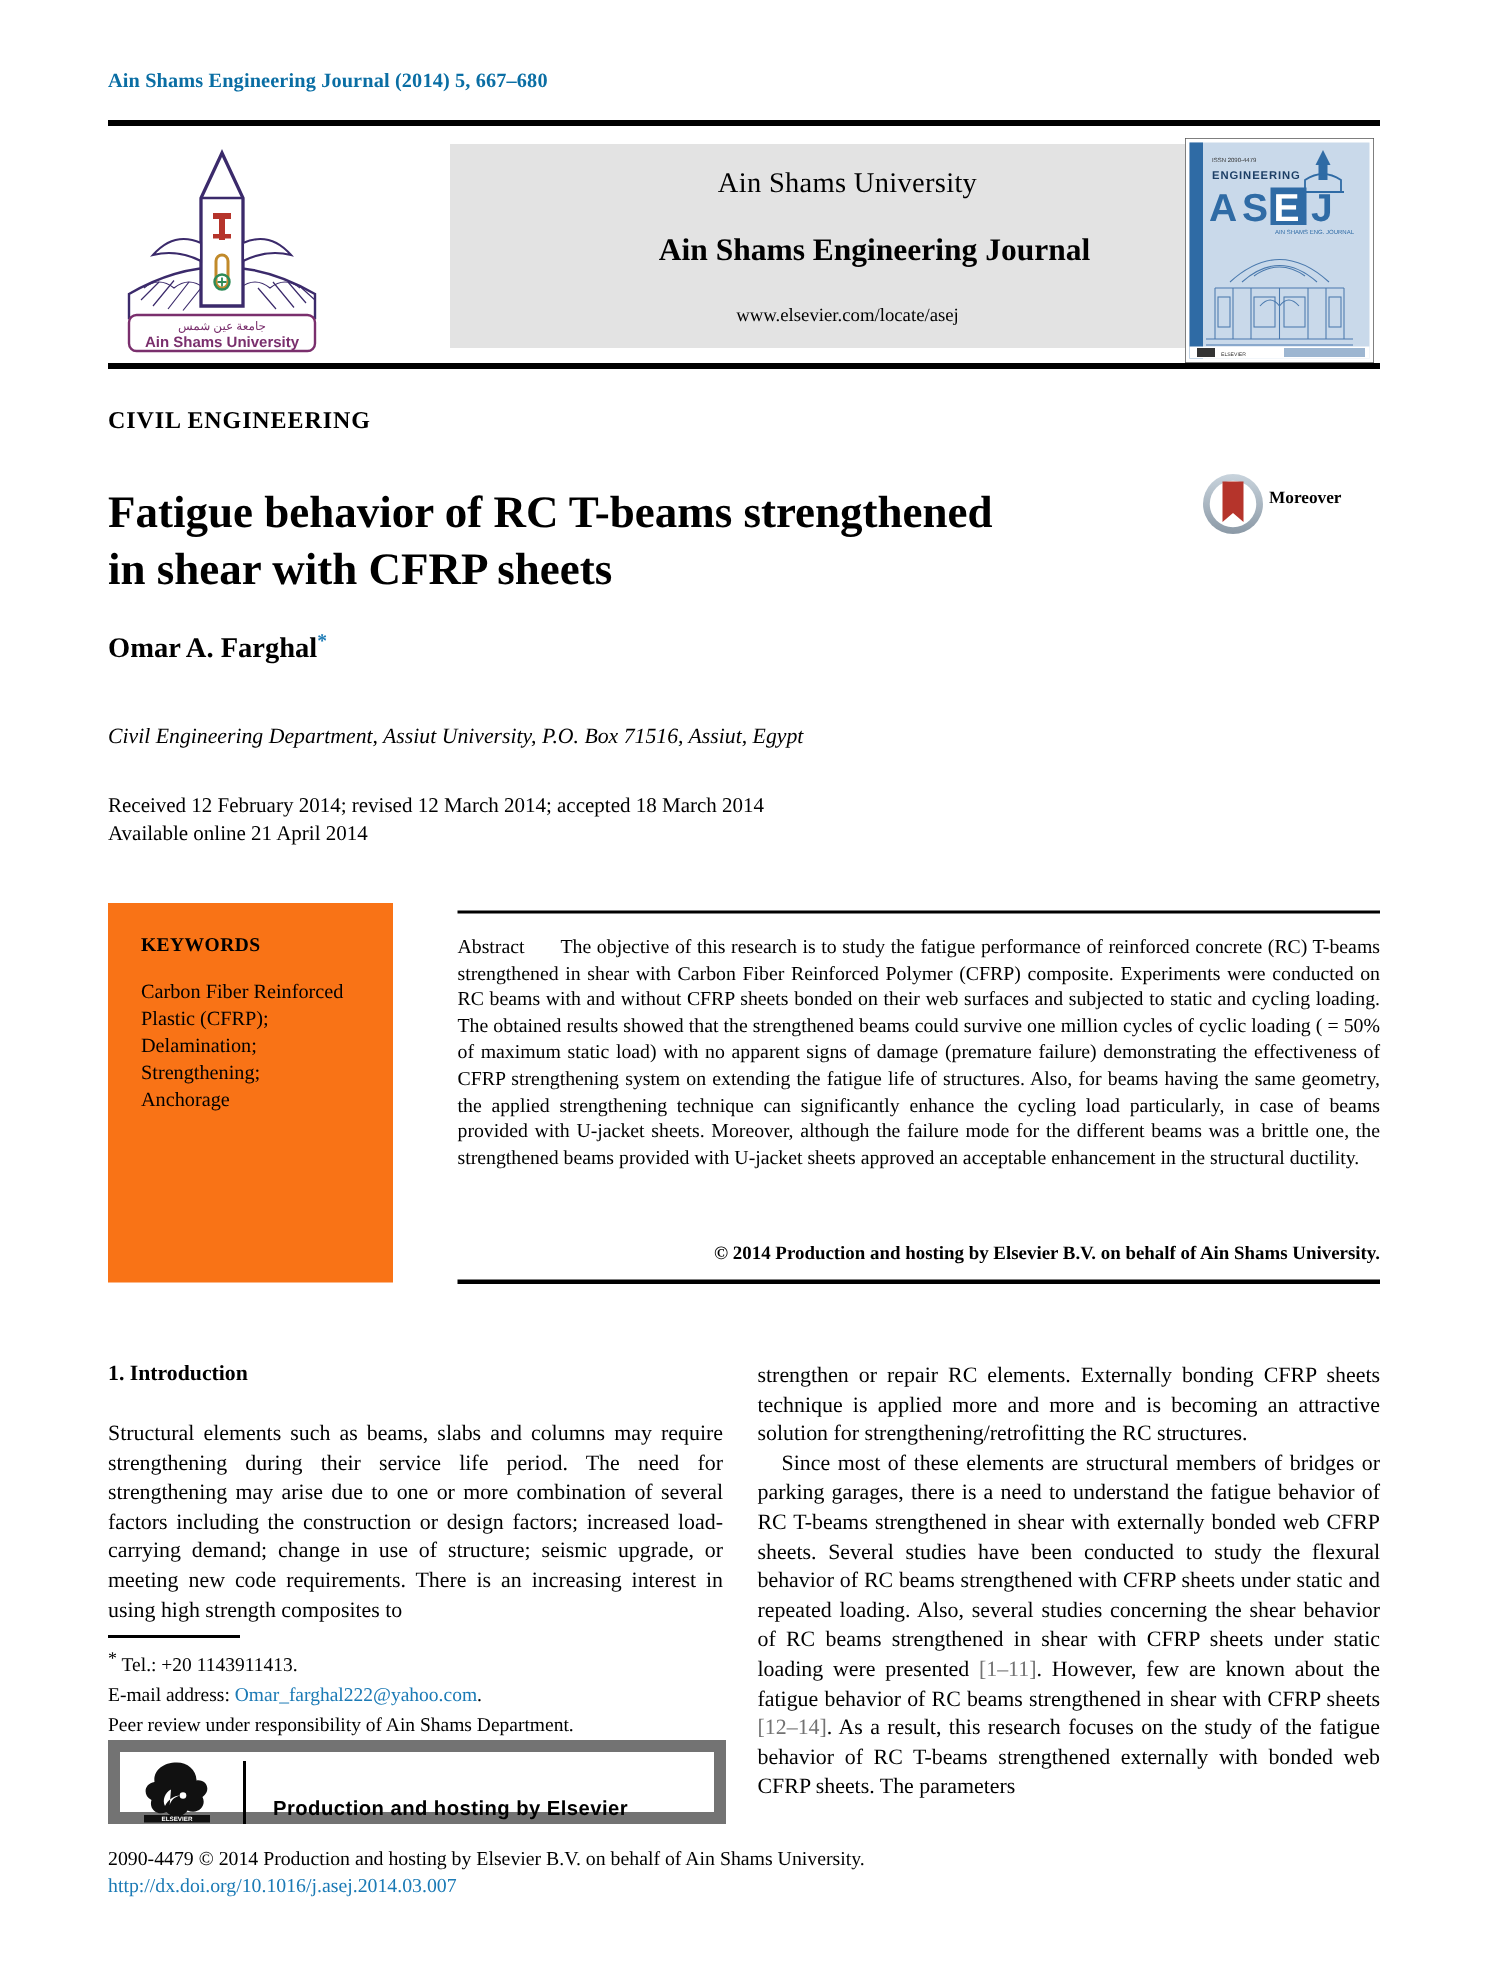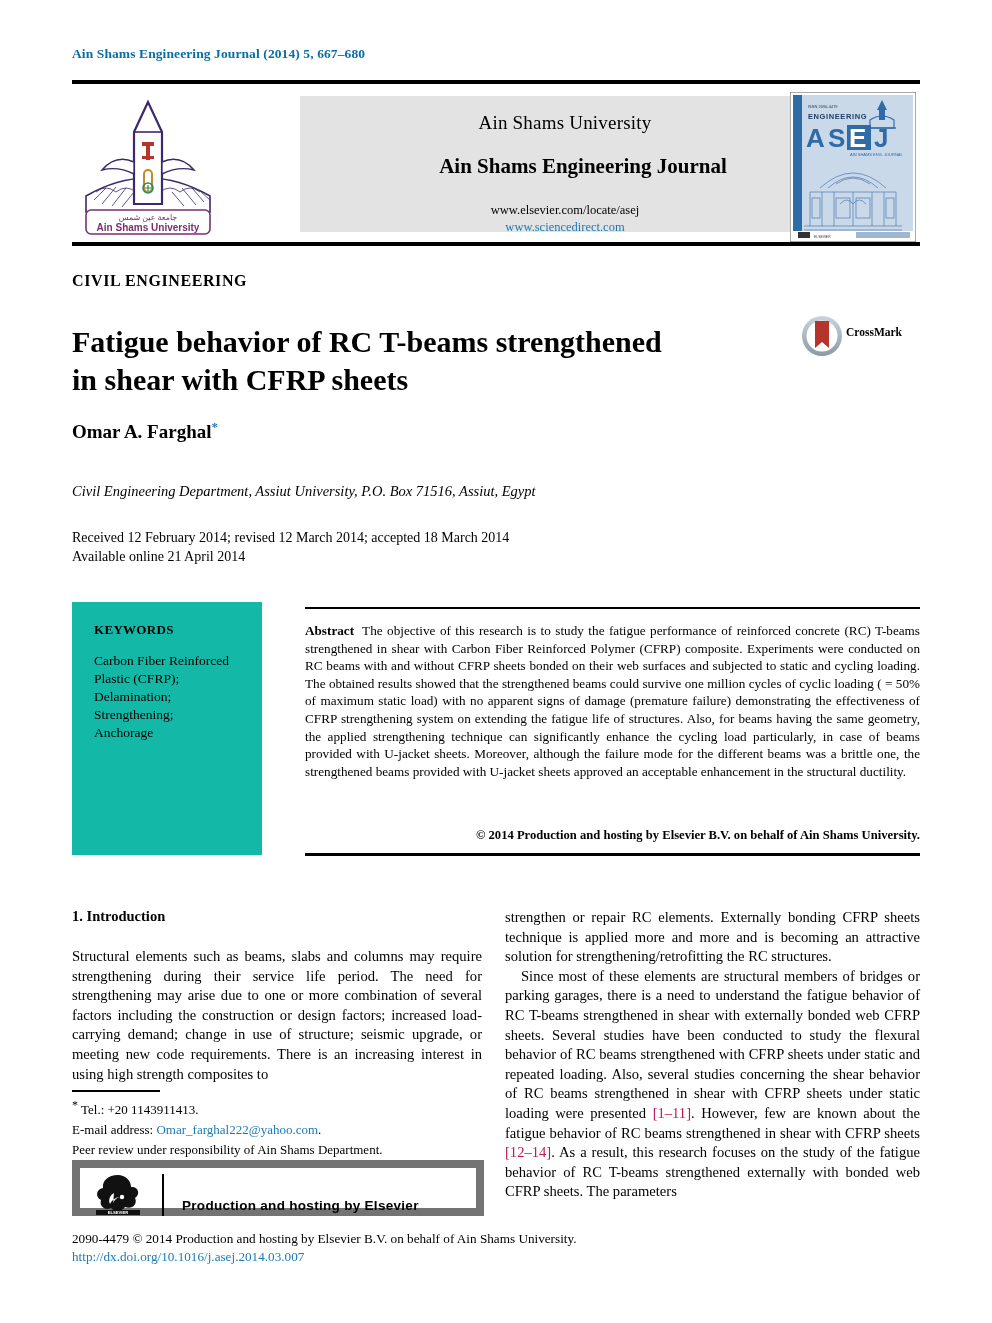--- a/index.html
+++ b/index.html
@@ -177,21 +177,21 @@
     font-family: "Liberation Serif", serif;
   }
 
   
   .keywords-box {
     position: absolute;
     left: 72px;
     top: 602px;
     width: 190px;
     height: 253px;
-    background: #14b8a6;
+    background: #f97316;
     box-sizing: border-box;
     padding: 20px 16px 0 22px;
   }
   .keywords-title {
     font-size: 13px;
     font-weight: bold;
     letter-spacing: 0.3px;
     font-family: "Liberation Serif", serif;
   }
   .keywords-list {
@@ -222,22 +222,22 @@
     position: absolute;
     left: 305px;
     top: 622px;
     width: 615px;
     font-size: 13.2px;
     line-height: 17.6px;
     text-align: justify;
     font-family: "Liberation Serif", serif;
   }
   .abstract .abs-label {
-    font-weight: bold;
-    margin-right: 8px;
+    font-weight: normal;
+    margin-right: 24px;
   }
   .abs-copyright {
     position: absolute;
     left: 305px;
     top: 828px;
     width: 615px;
     text-align: right;
     font-size: 12.6px;
     font-weight: bold;
     font-family: "Liberation Serif", serif;
@@ -264,21 +264,21 @@
   }
   .body-p {
     font-size: 14.6px;
     line-height: 19.6px;
     text-align: justify;
     margin: 0;
     font-family: "Liberation Serif", serif;
     hyphens: auto;
   }
   .body-p + .body-p { text-indent: 16px; }
-  .cite { color: #be185d; }
+  .cite { color: #737373; }
 
   
   .foot-rule {
     position: absolute;
     left: 72px;
     top: 1090px;
     width: 88px;
     height: 2px;
     background: #000;
   }
@@ -379,21 +379,20 @@
         <rect x="14" y="118" width="124" height="24" rx="5" fill="#ffffff" stroke="#7a2f6d" stroke-width="1.6"></rect>
         <text x="76" y="128" text-anchor="middle" font-family="'Liberation Serif',serif" font-size="8" fill="#7a2f6d">جامعة عين شمس</text>
         <text x="76" y="139" text-anchor="middle" font-family="'Liberation Sans',sans-serif" font-size="10" font-weight="bold" fill="#7a2f6d">Ain Shams University</text>
       </svg>
     </div>
 
     <div class="banner-center">
       <div class="banner-title1">Ain Shams University</div>
       <div class="banner-title2">Ain Shams Engineering Journal</div>
       <div class="banner-url1">www.elsevier.com/locate/asej</div>
-      <div class="banner-url2">www.sciencedirect.com</div>
     </div>
 
     <div class="cover-thumb">
       <svg width="126" height="150" viewBox="0 0 126 150">
         <rect x="0" y="0" width="126" height="150" fill="#ffffff" stroke="#555" stroke-width="1"></rect>
         <rect x="3" y="3" width="120" height="144" fill="#c9d9ea"></rect>
         <rect x="3" y="3" width="9" height="144" fill="#2f6ba5"></rect>
 
         <text x="18" y="16" font-family="'Liberation Sans',sans-serif" font-size="4" fill="#333">ISSN 2090-4479</text>
         <text x="18" y="27" font-family="'Liberation Sans',sans-serif" font-size="7.5" font-weight="bold" fill="#1d3f66" letter-spacing="0.6">ENGINEERING</text>
@@ -448,21 +447,21 @@
       <defs>
         <linearGradient id="cmring" x1="0" y1="0" x2="0" y2="1">
           <stop offset="0%" stop-color="#c9d4dd"></stop>
           <stop offset="100%" stop-color="#8b99a6"></stop>
         </linearGradient>
       </defs>
       <circle cx="22" cy="22" r="20" fill="url(#cmring)"></circle>
       <circle cx="22" cy="22" r="15.5" fill="#ffffff"></circle>
       <path d="M15 7 L29 7 L29 34 L22 28 L15 34 Z" fill="#b5342b"></path>
     </svg>
-    <span class="crossmark-label">CrossMark</span>
+    <span class="crossmark-label">Moreover</span>
   </div>
 
   <div class="author">
     <span>Omar A. Farghal</span><sup>*</sup>
   </div>
 
   <div class="affiliation">Civil Engineering Department, Assiut University, P.O. Box 71516, Assiut, Egypt</div>
 
   <div class="dates">
     <div>Received 12 February 2014; revised 12 March 2014; accepted 18 March 2014</div>

